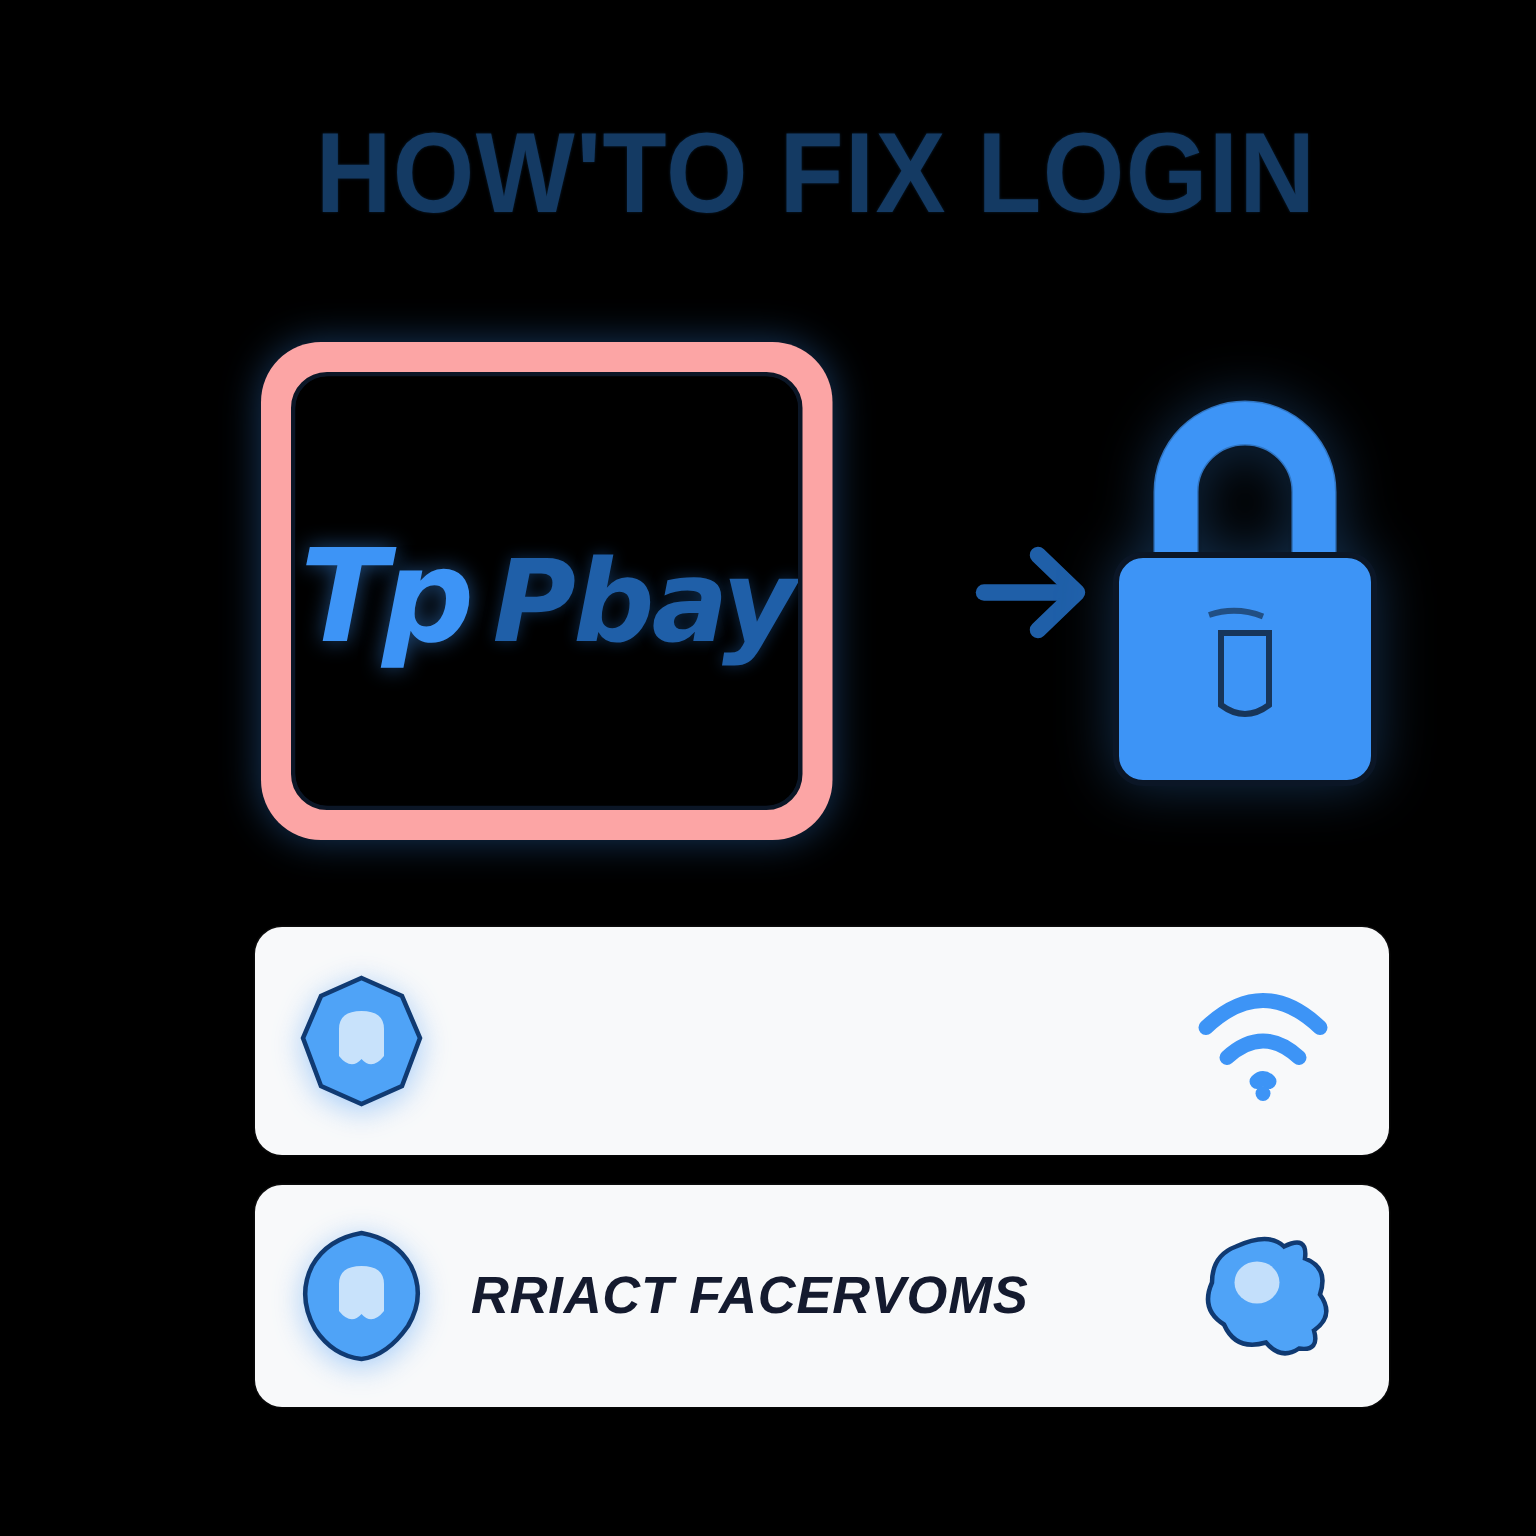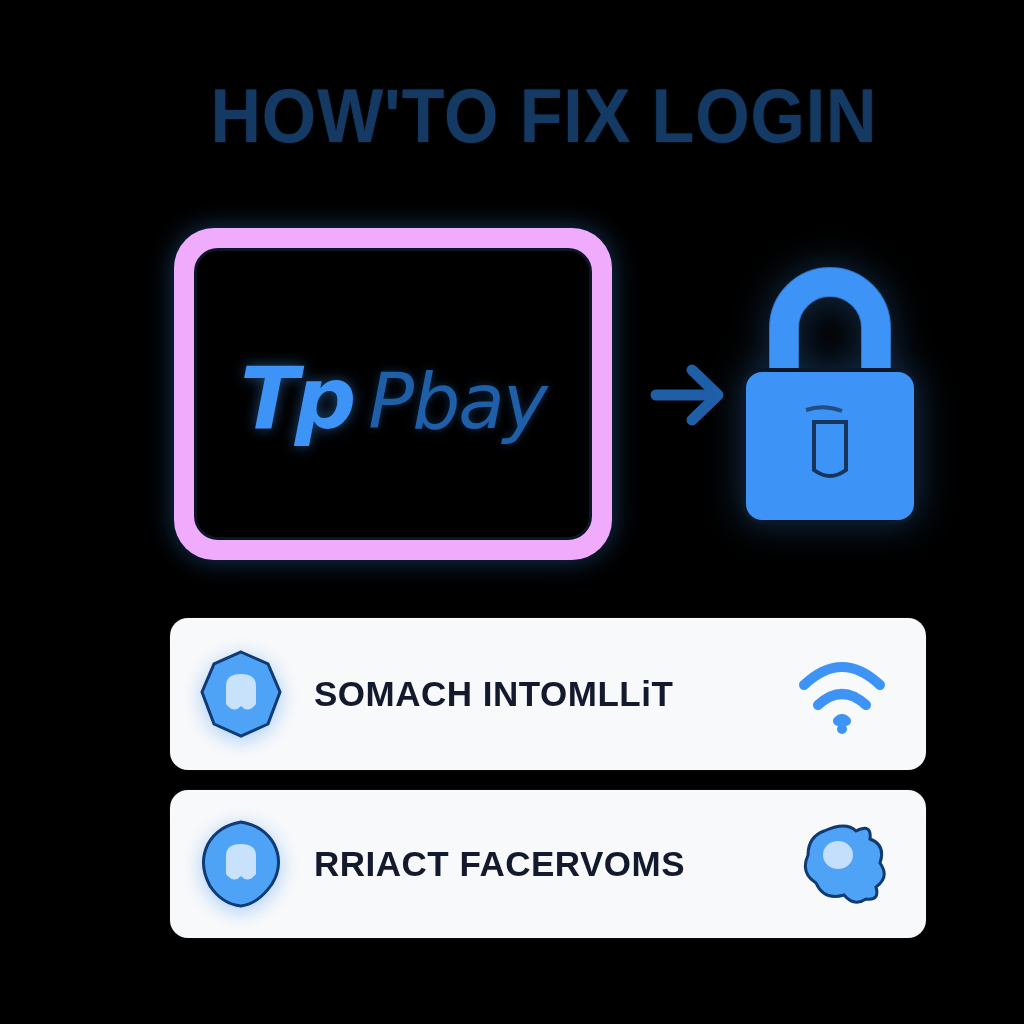--- a/index.html
+++ b/index.html
@@ -34,24 +34,24 @@
     line-height: 1.0;
     white-space: nowrap;
     text-shadow: 0 0 2px rgba(20,58,99,0.55);
   }
 
   
   .tablet {
     position: absolute;
     left: 142px;
     top: 228px;
-    width: 438px;
+    width: 381px;
     height: 332px;
     border-radius: 40px;
-    background: #f0abfc;
+    background: #fca5a5;
     box-shadow: 0 0 26px rgba(61,148,246,0.38),
                 0 6px 18px rgba(0,0,0,0.9);
   }
   .tablet-inner-ring {
     position: absolute;
     left: 20px;
     top: 20px;
     right: 20px;
     bottom: 20px;
     border-radius: 24px;
@@ -83,21 +83,21 @@
     font-weight: 700;
     font-style: italic;
     font-size: 86px;
     color: #3D94F6;
     letter-spacing: -4px;
     text-shadow: 0 0 14px rgba(61,148,246,0.5);
     line-height: 1;
   }
   .logo-word {
     font-family: "DejaVu Sans", sans-serif;
-    font-weight: 400;
+    font-weight: 700;
     font-style: italic;
     font-size: 76px;
     color: #1F5FA8;
     letter-spacing: -2px;
     text-shadow: 0 0 10px rgba(31,95,168,0.45);
     line-height: 1;
   }
 
   
   .arrow {
@@ -126,21 +126,21 @@
     background: #F8F9FA;
     border-radius: 18px;
     box-shadow: 0 8px 22px rgba(0,0,0,0.85),
                 0 0 0 1px rgba(255,255,255,0.06);
     display: flex;
     align-items: center;
     box-sizing: border-box;
     padding: 0 36px 0 28px;
   }
   .card-1 { top: 618px; height: 152px; }
-  .card-2 { top: 790px; height: 148px; }
+  .card-2 { top: 790px; height: 148px; font-style: italic; }
 
   .card-badge {
     flex: 0 0 auto;
     width: 86px;
     height: 92px;
     position: relative;
     filter: drop-shadow(0 4px 10px rgba(61,148,246,0.45));
   }
   .card-text {
     flex: 1 1 auto;
@@ -202,21 +202,20 @@
   </div>
 
   <div class="card card-1">
     <div class="card-badge">
       <svg width="86" height="92" viewBox="0 0 86 92" xmlns="http://www.w3.org/2000/svg">
         <path d="M43 4 L70 16 L82 44 L70 76 L43 88 L16 76 L4 44 L16 16 Z" fill="#4FA3F7" stroke="#103a72" stroke-width="3"></path>
         <path d="M43 26 Q58 26 58 38 L58 56 Q50 66 43 58 Q36 66 28 56 L28 38 Q28 26 43 26 Z" fill="#CFE6FB" opacity="0.95"></path>
       </svg>
     </div>
     <div class="card-text">
-      <span class="line">SOMACH INTOMLLiT</span>
     </div>
     <div class="card-right-icon">
       <svg width="96" height="86" viewBox="0 0 96 86" xmlns="http://www.w3.org/2000/svg">
         <g fill="none" stroke="#3D94F6" stroke-width="10" stroke-linecap="round">
           <path d="M10 34 Q48 -2 86 34"></path>
           <path d="M24 54 Q48 32 72 54"></path>
           <path d="M44 70 Q48 66 52 70"></path>
         </g>
         <circle cx="48" cy="78" r="5" fill="#3D94F6"></circle>
       </svg>

